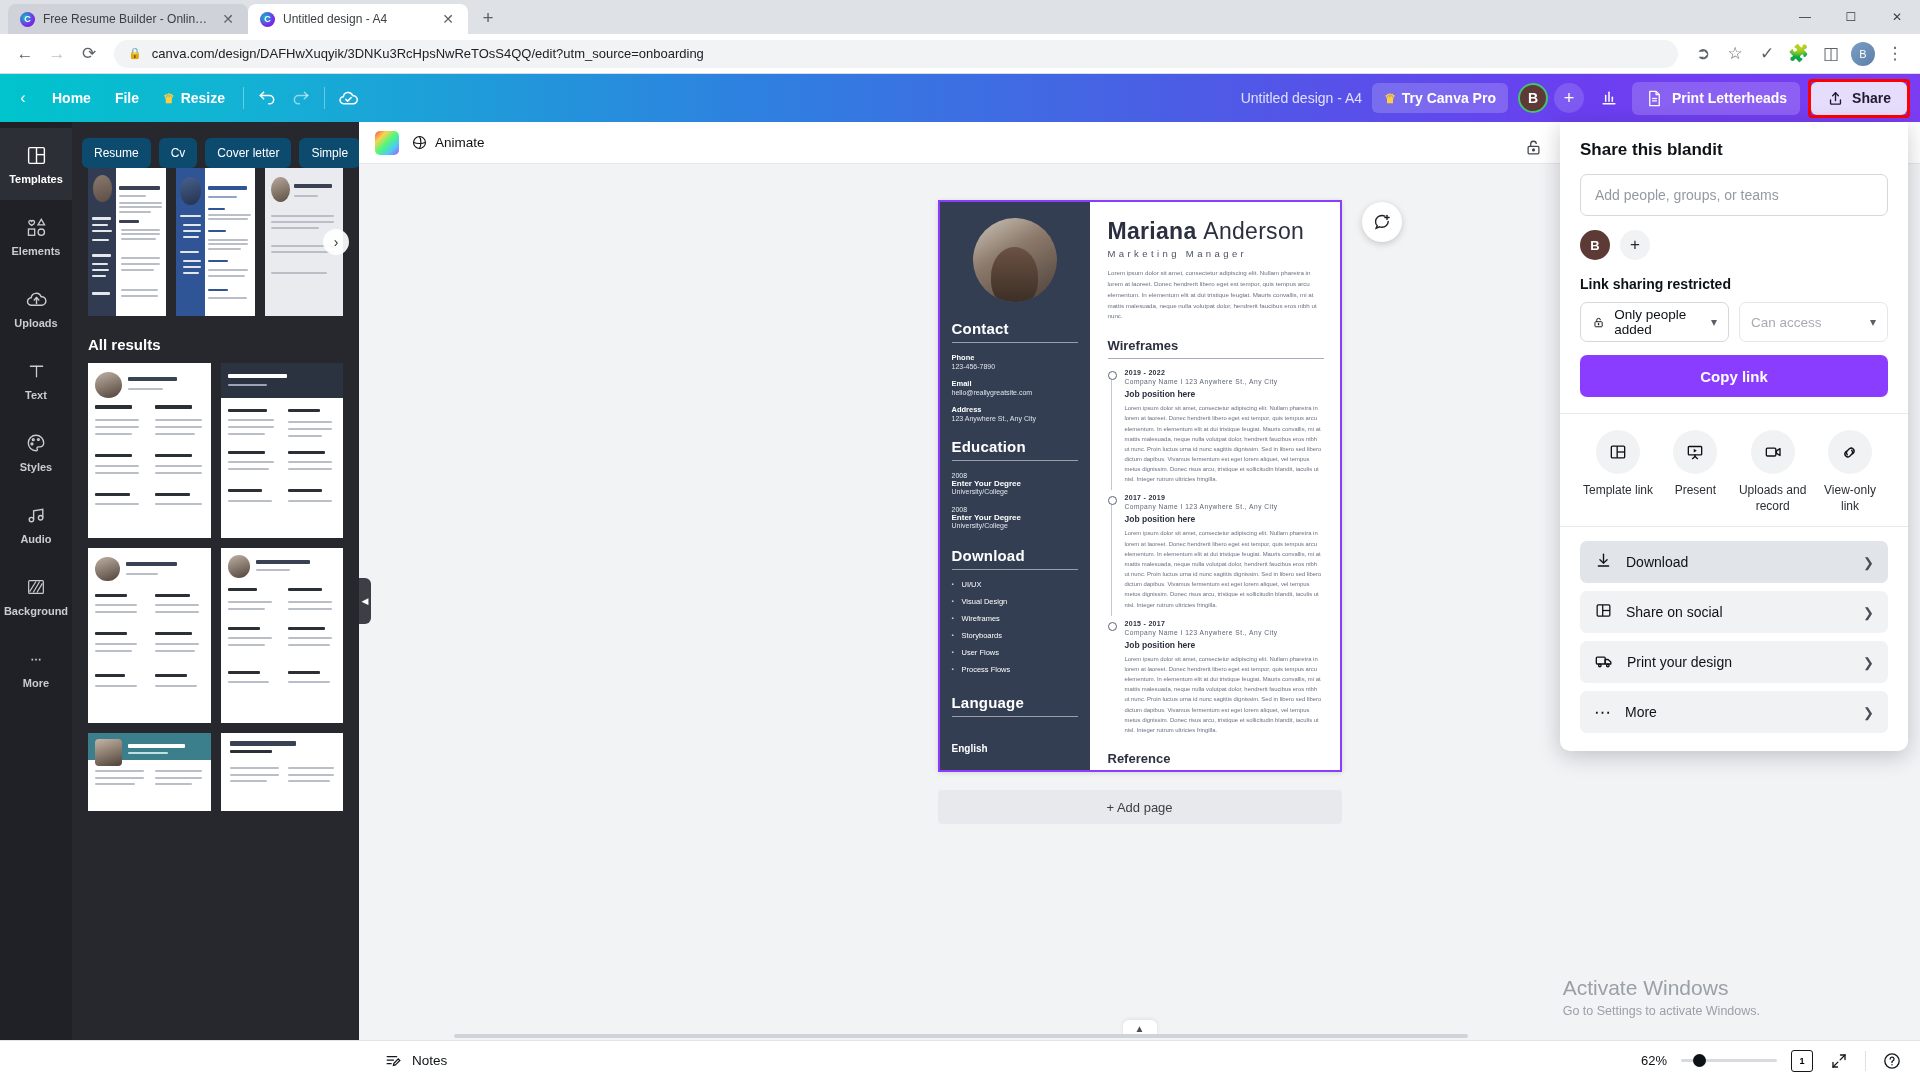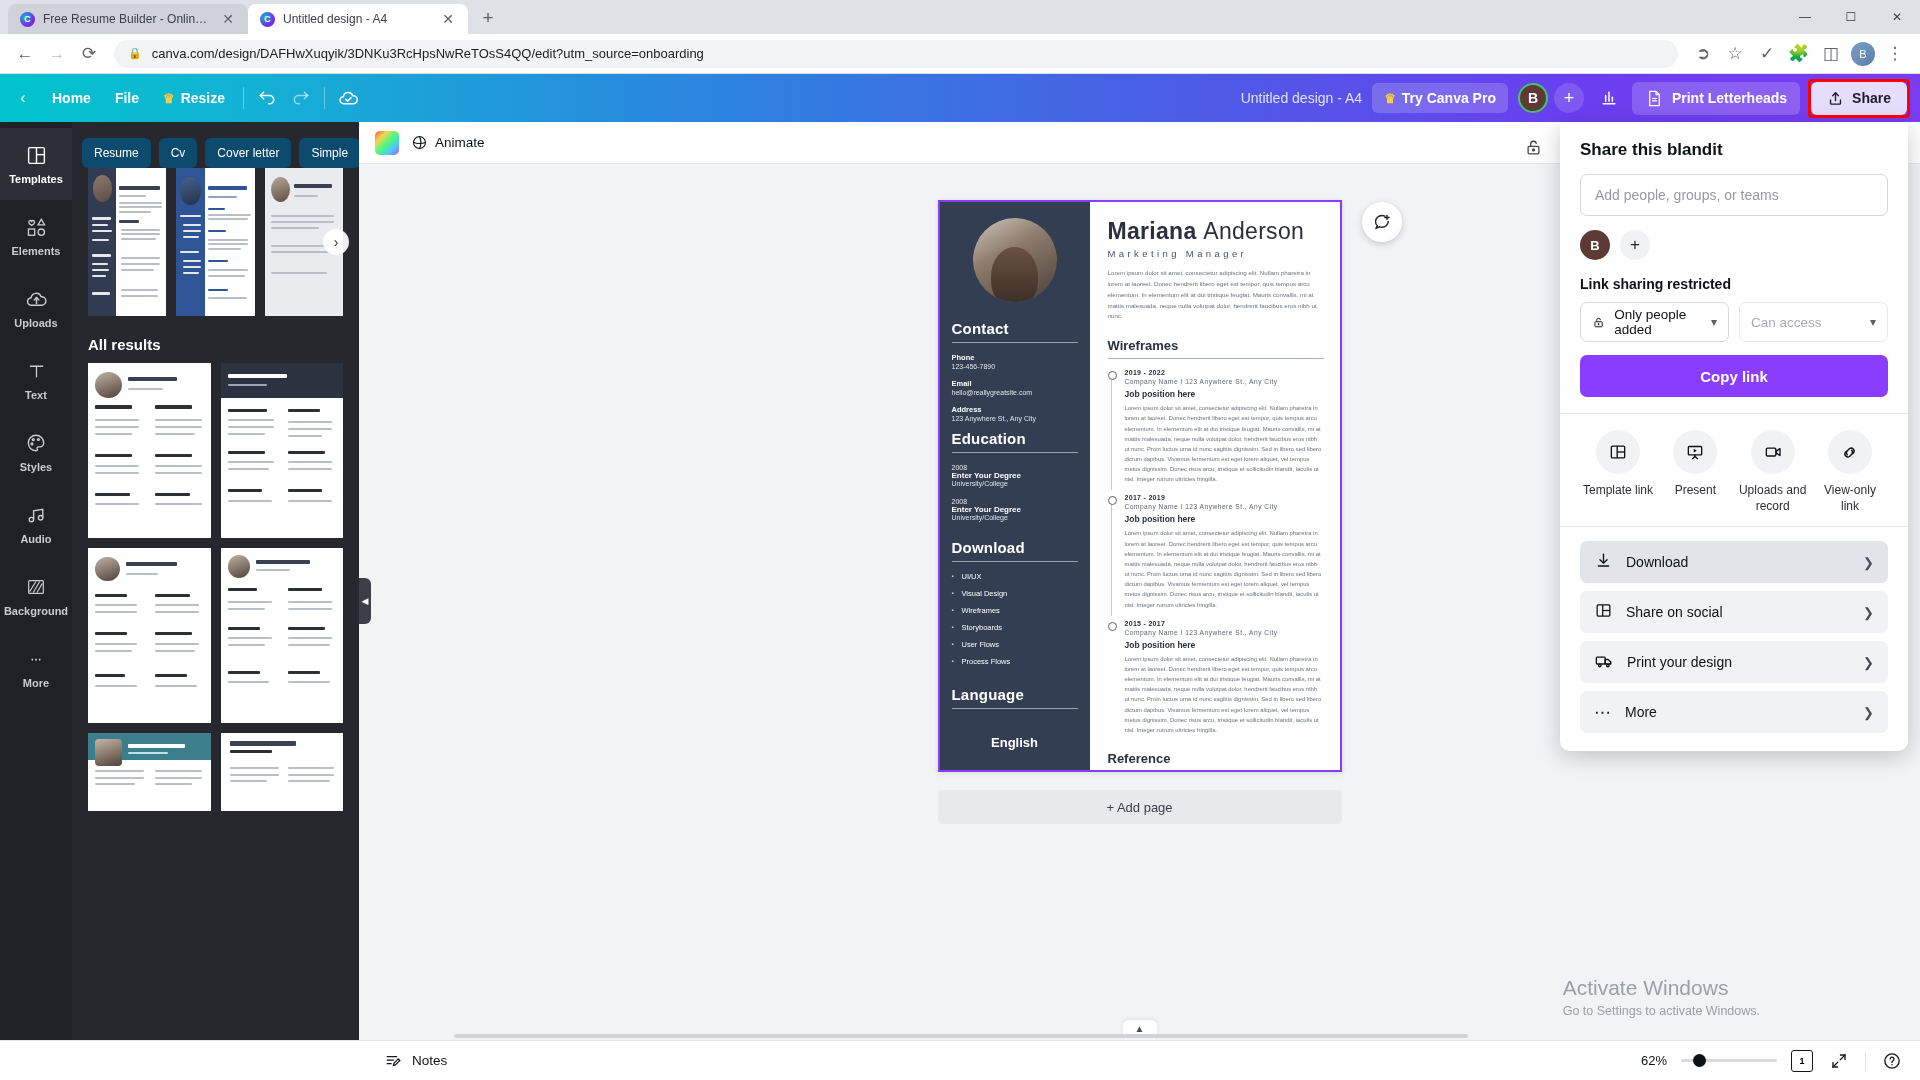--- a/index.html
+++ b/index.html
@@ -221,21 +221,21 @@
     font-size: 15px; font-weight: bold; letter-spacing: .2px; margin-bottom: 5px;
   }
   .res-rule { height:1px; background: rgba(255,255,255,.5); margin-bottom: 10px; }
   .res-lbl { font-size: 7.5px; font-weight: bold; margin-top: 9px; }
   .res-val { font-size: 7px; color: #dfe3ea; margin-top: 1px; }
   .res-edu-yr { font-size: 7px; margin-top: 11px; color:#e7eaf0;}
   .res-edu-dg { font-size: 8px; font-weight: bold; }
   .res-edu-un { font-size: 7px; color:#dfe3ea; }
   .bullet { font-size: 7.5px; margin-top: 8px; padding-left: 10px; position: relative;}
   .bullet::before { content:"▪"; position:absolute; left:0; font-size:6px; top:1px; color:#cfd5e0;}
-  .res-lang { font-size: 13px; font-weight:bold; margin-top: 26px; text-align: center; }
+  .res-lang { font-size: 10px; font-weight:bold; margin-top: 26px; }
 
   .nm { font-size: 23px; letter-spacing: .3px; }
   .nm b { font-weight: bold; }
   .nm span { font-weight: 300; }
   .role { font-size: 9.5px; letter-spacing: 3.4px; color:#4a5266; margin-top: 3px; }
   .blurb { font-size: 6.2px; line-height: 1.75; color:#6a7080; margin-top: 9px; }
   .sec-h { font-size: 13px; font-weight: bold; margin-top: 16px; }
   .sec-rule { height:1px; background:#a7adba; margin-top: 5px; margin-bottom: 9px; }
   .exp-item { position: relative; padding-left: 17px; margin-top: 10px; }
   .exp-item::before {
@@ -799,21 +799,21 @@
         <div class="res-photo"></div>
         <div class="res-h2">Contact</div>
         <div class="res-rule"></div>
         <div class="res-lbl">Phone</div>
         <div class="res-val">123-456-7890</div>
         <div class="res-lbl">Email</div>
         <div class="res-val">hello@reallygreatsite.com</div>
         <div class="res-lbl">Address</div>
         <div class="res-val">123 Anywhere St., Any City</div>
 
-        <div class="res-h2" style="margin-top:8px">Education</div>
+        <div class="res-h2" style="margin-top:16px">Education</div>
         <div class="res-rule"></div>
         <div class="res-edu-yr">2008</div>
         <div class="res-edu-dg">Enter Your Degree</div>
         <div class="res-edu-un">University/College</div>
         <div class="res-edu-yr">2008</div>
         <div class="res-edu-dg">Enter Your Degree</div>
         <div class="res-edu-un">University/College</div>
 
         <div class="res-h2" style="margin-top:18px">Download</div>
         <div class="res-rule"></div>

